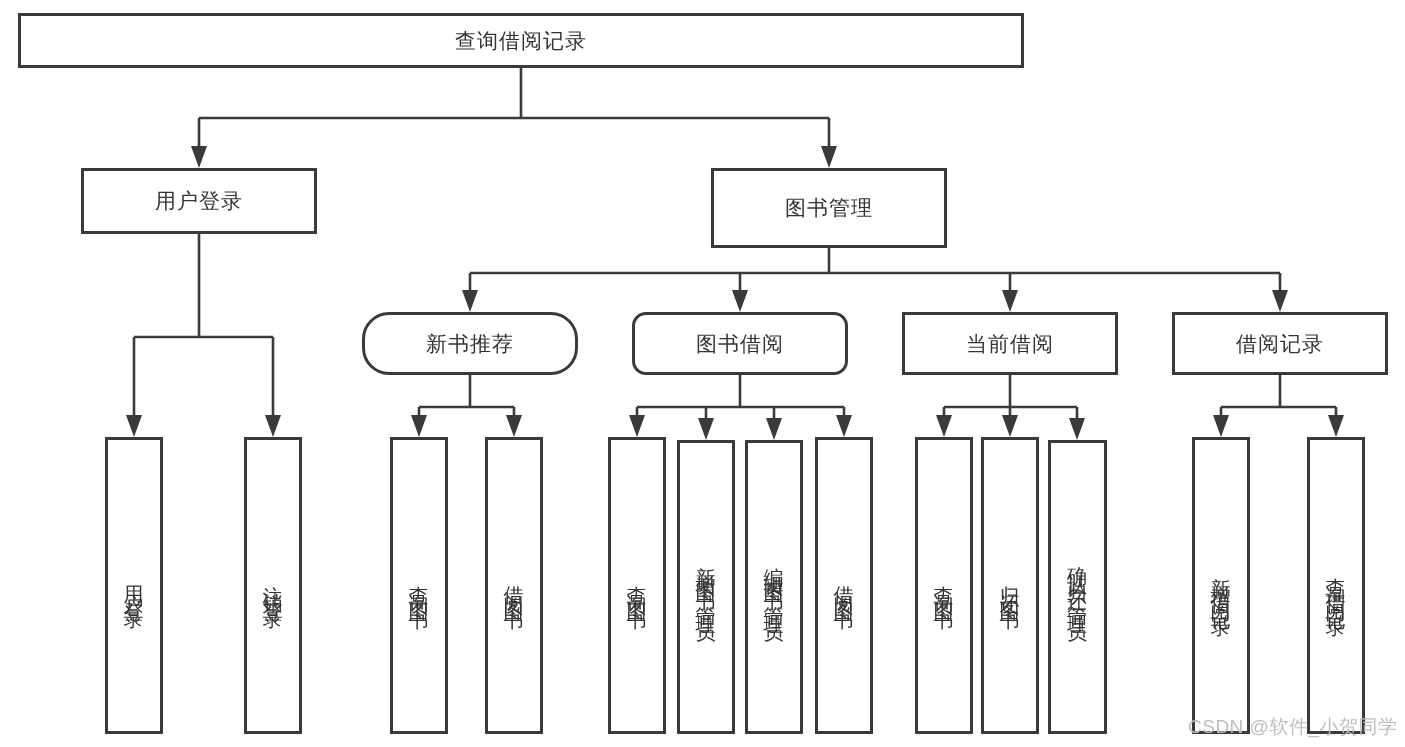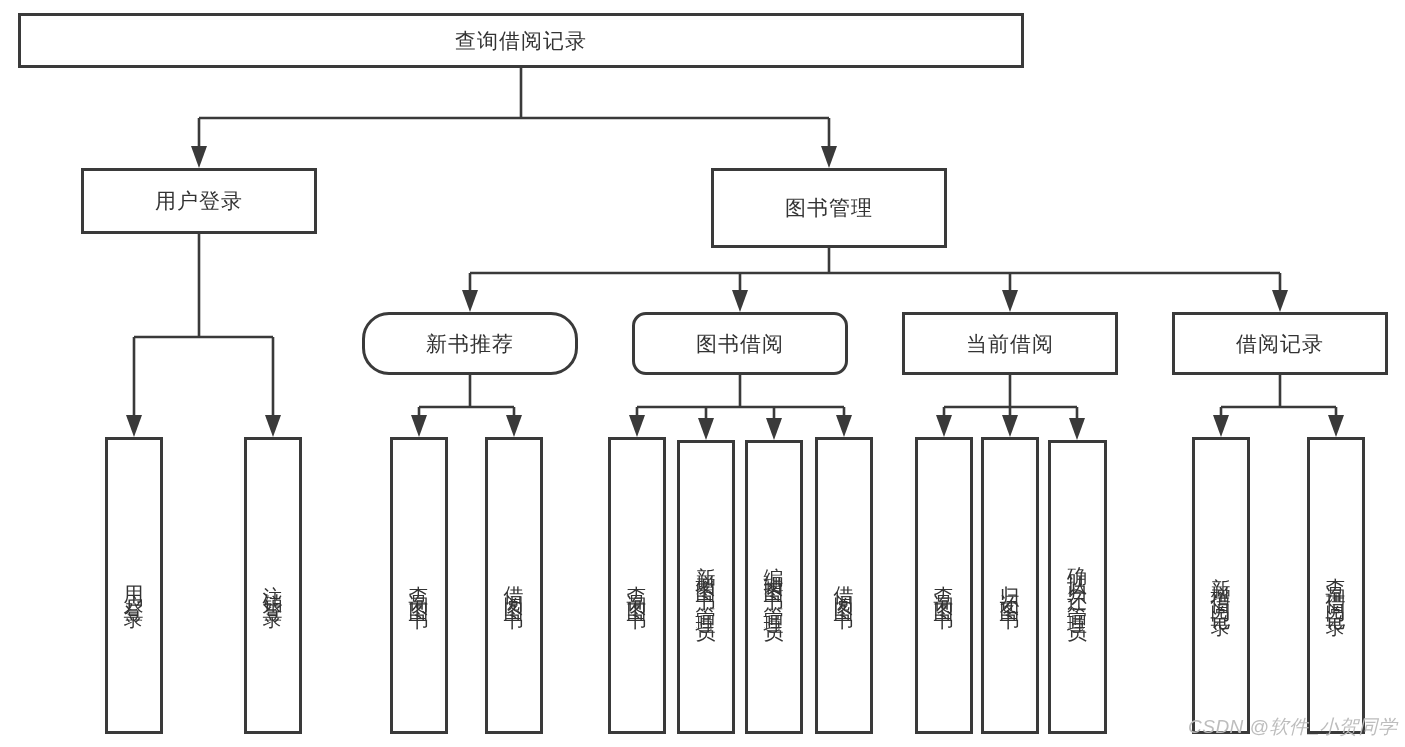--- a/index.html
+++ b/index.html
@@ -31,21 +31,20 @@
     line-height:1;
   }
   .watermark{
     position:absolute;
     left:1188px;top:714px;
     font-size:19px;
     color:#bdbdbd;
     letter-spacing:0.5px;
     white-space:nowrap;
     z-index:5;
-    font-style:italic;
   }
 </style>
 </head>
 <body>
 
 <div class="stage">
 
   <svg class="wires" viewBox="0 0 1405 747" aria-hidden="true">
     <g stroke="#3a3a3a" stroke-width="2.6" fill="none">
       <path d="M521,68 V118 M199,118 H829 M199,118 V150 M829,118 V150"></path>

